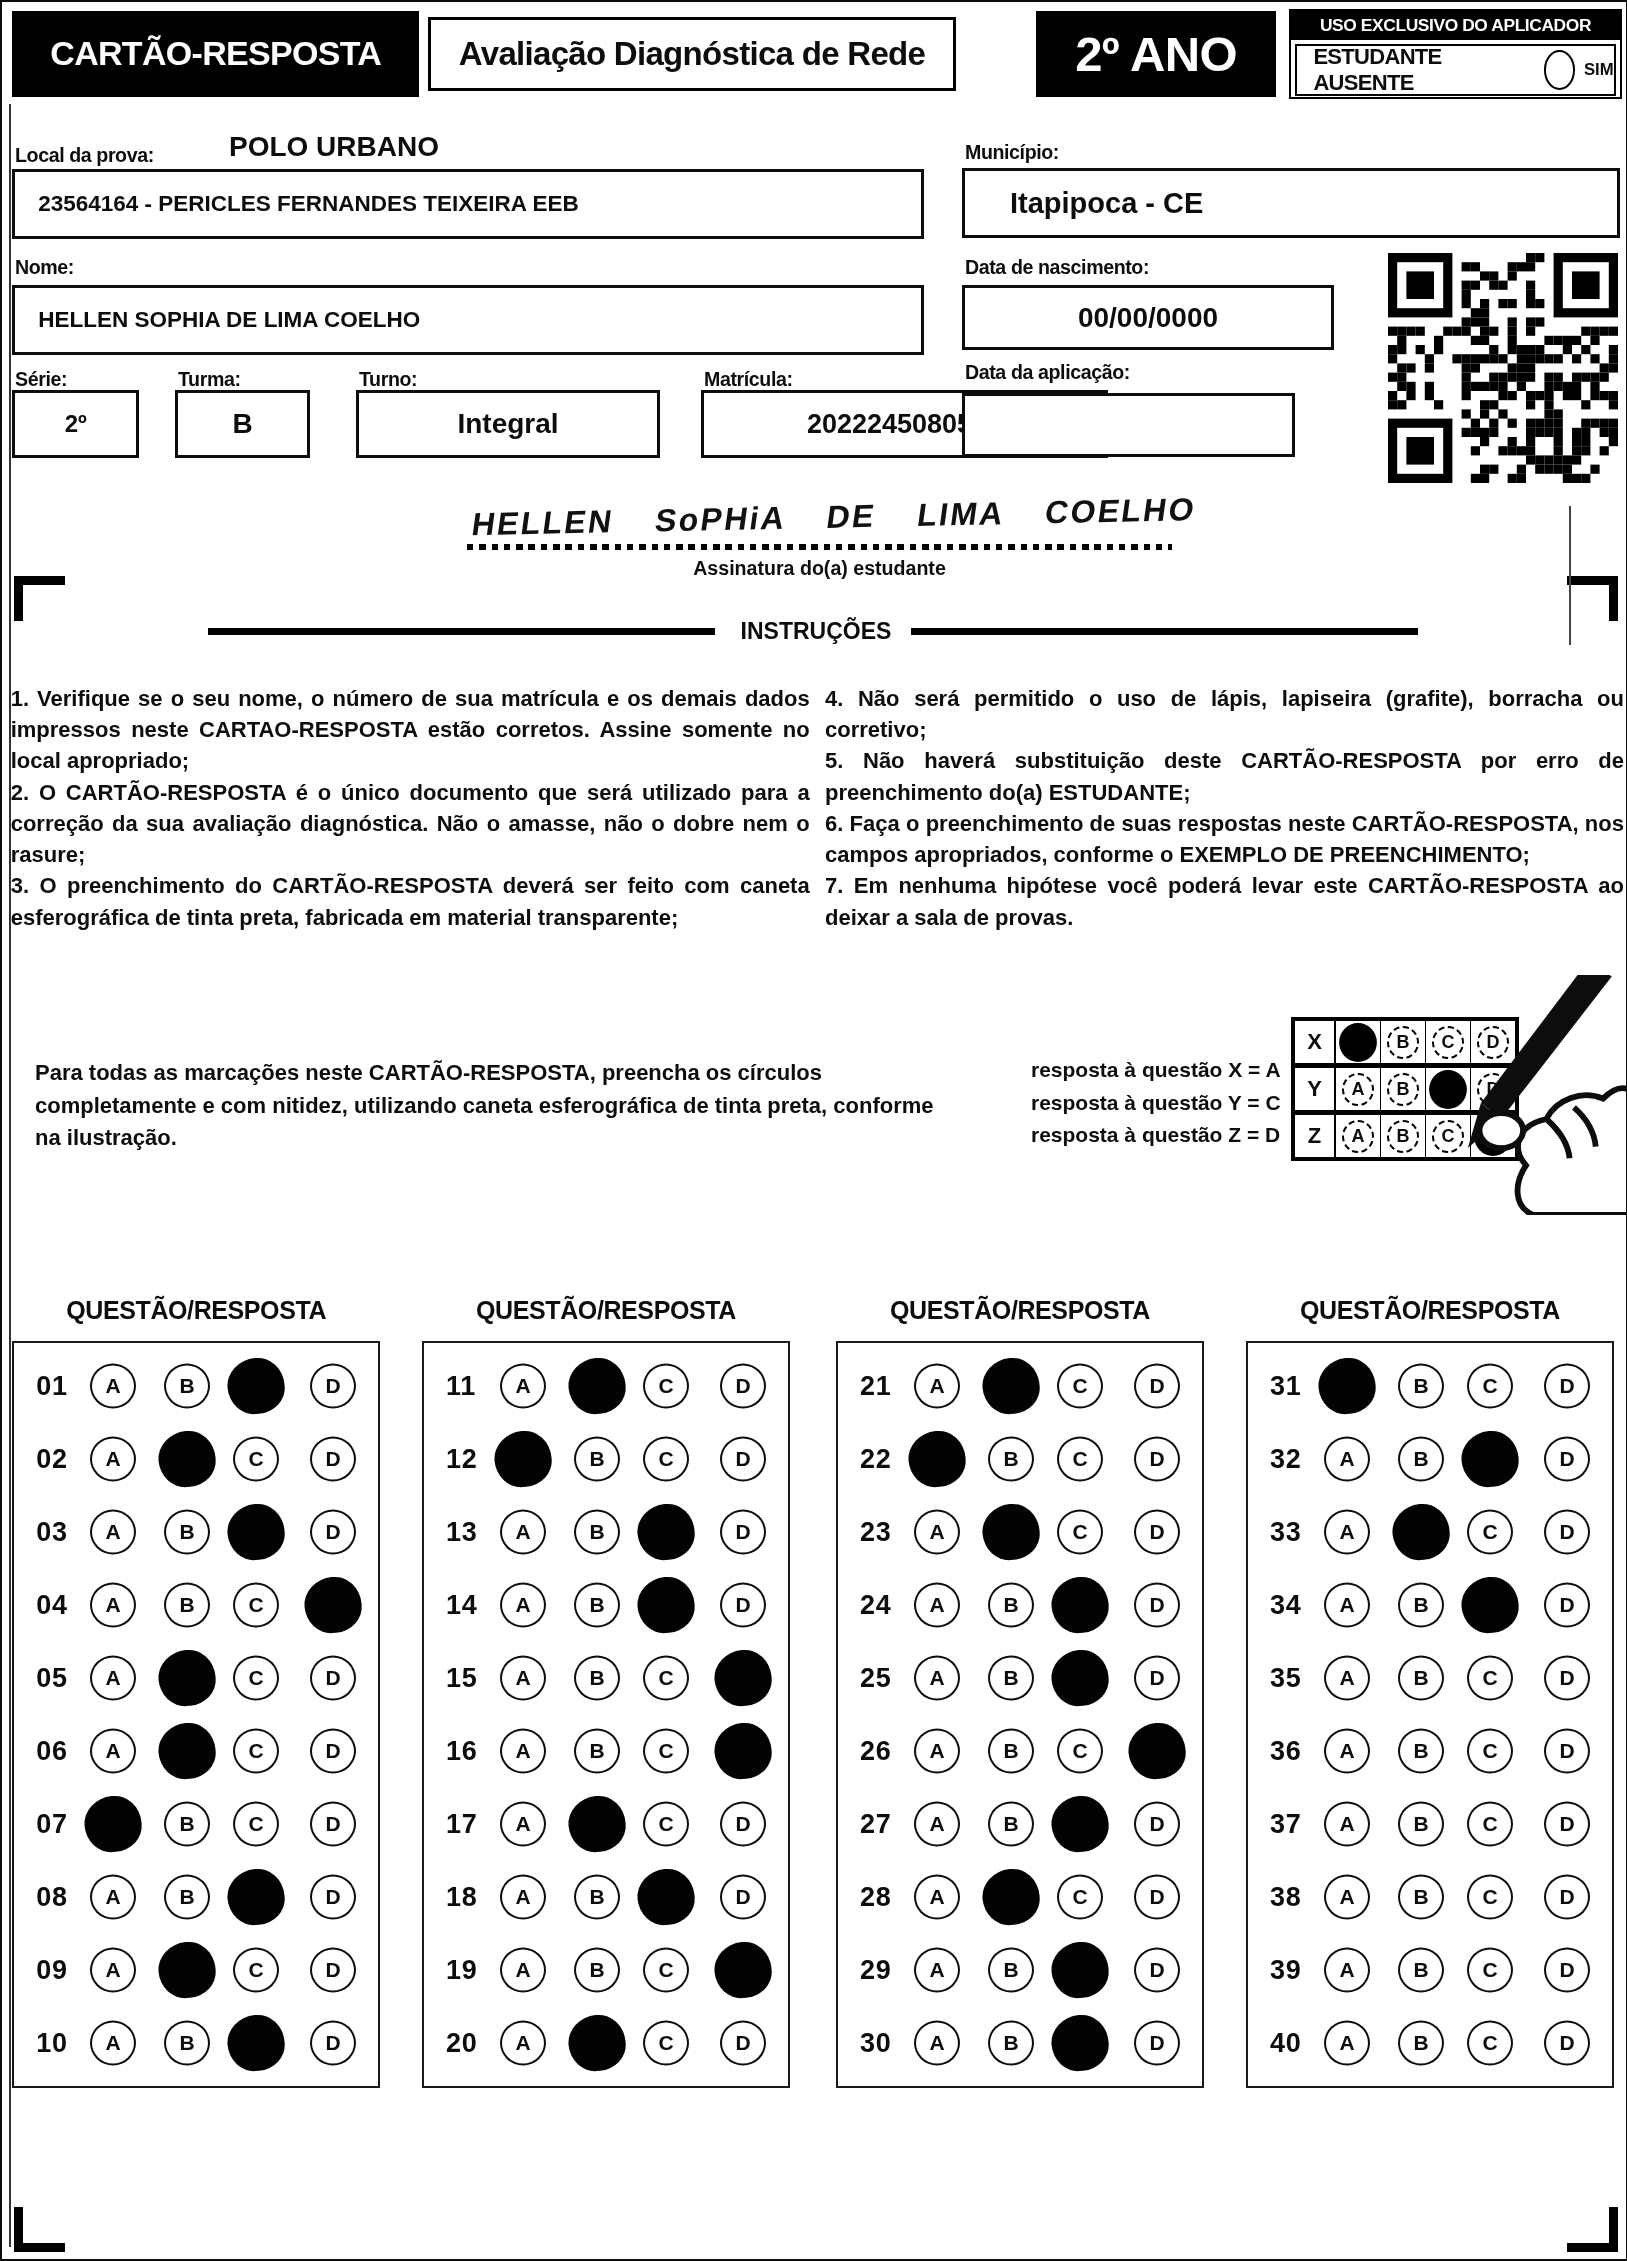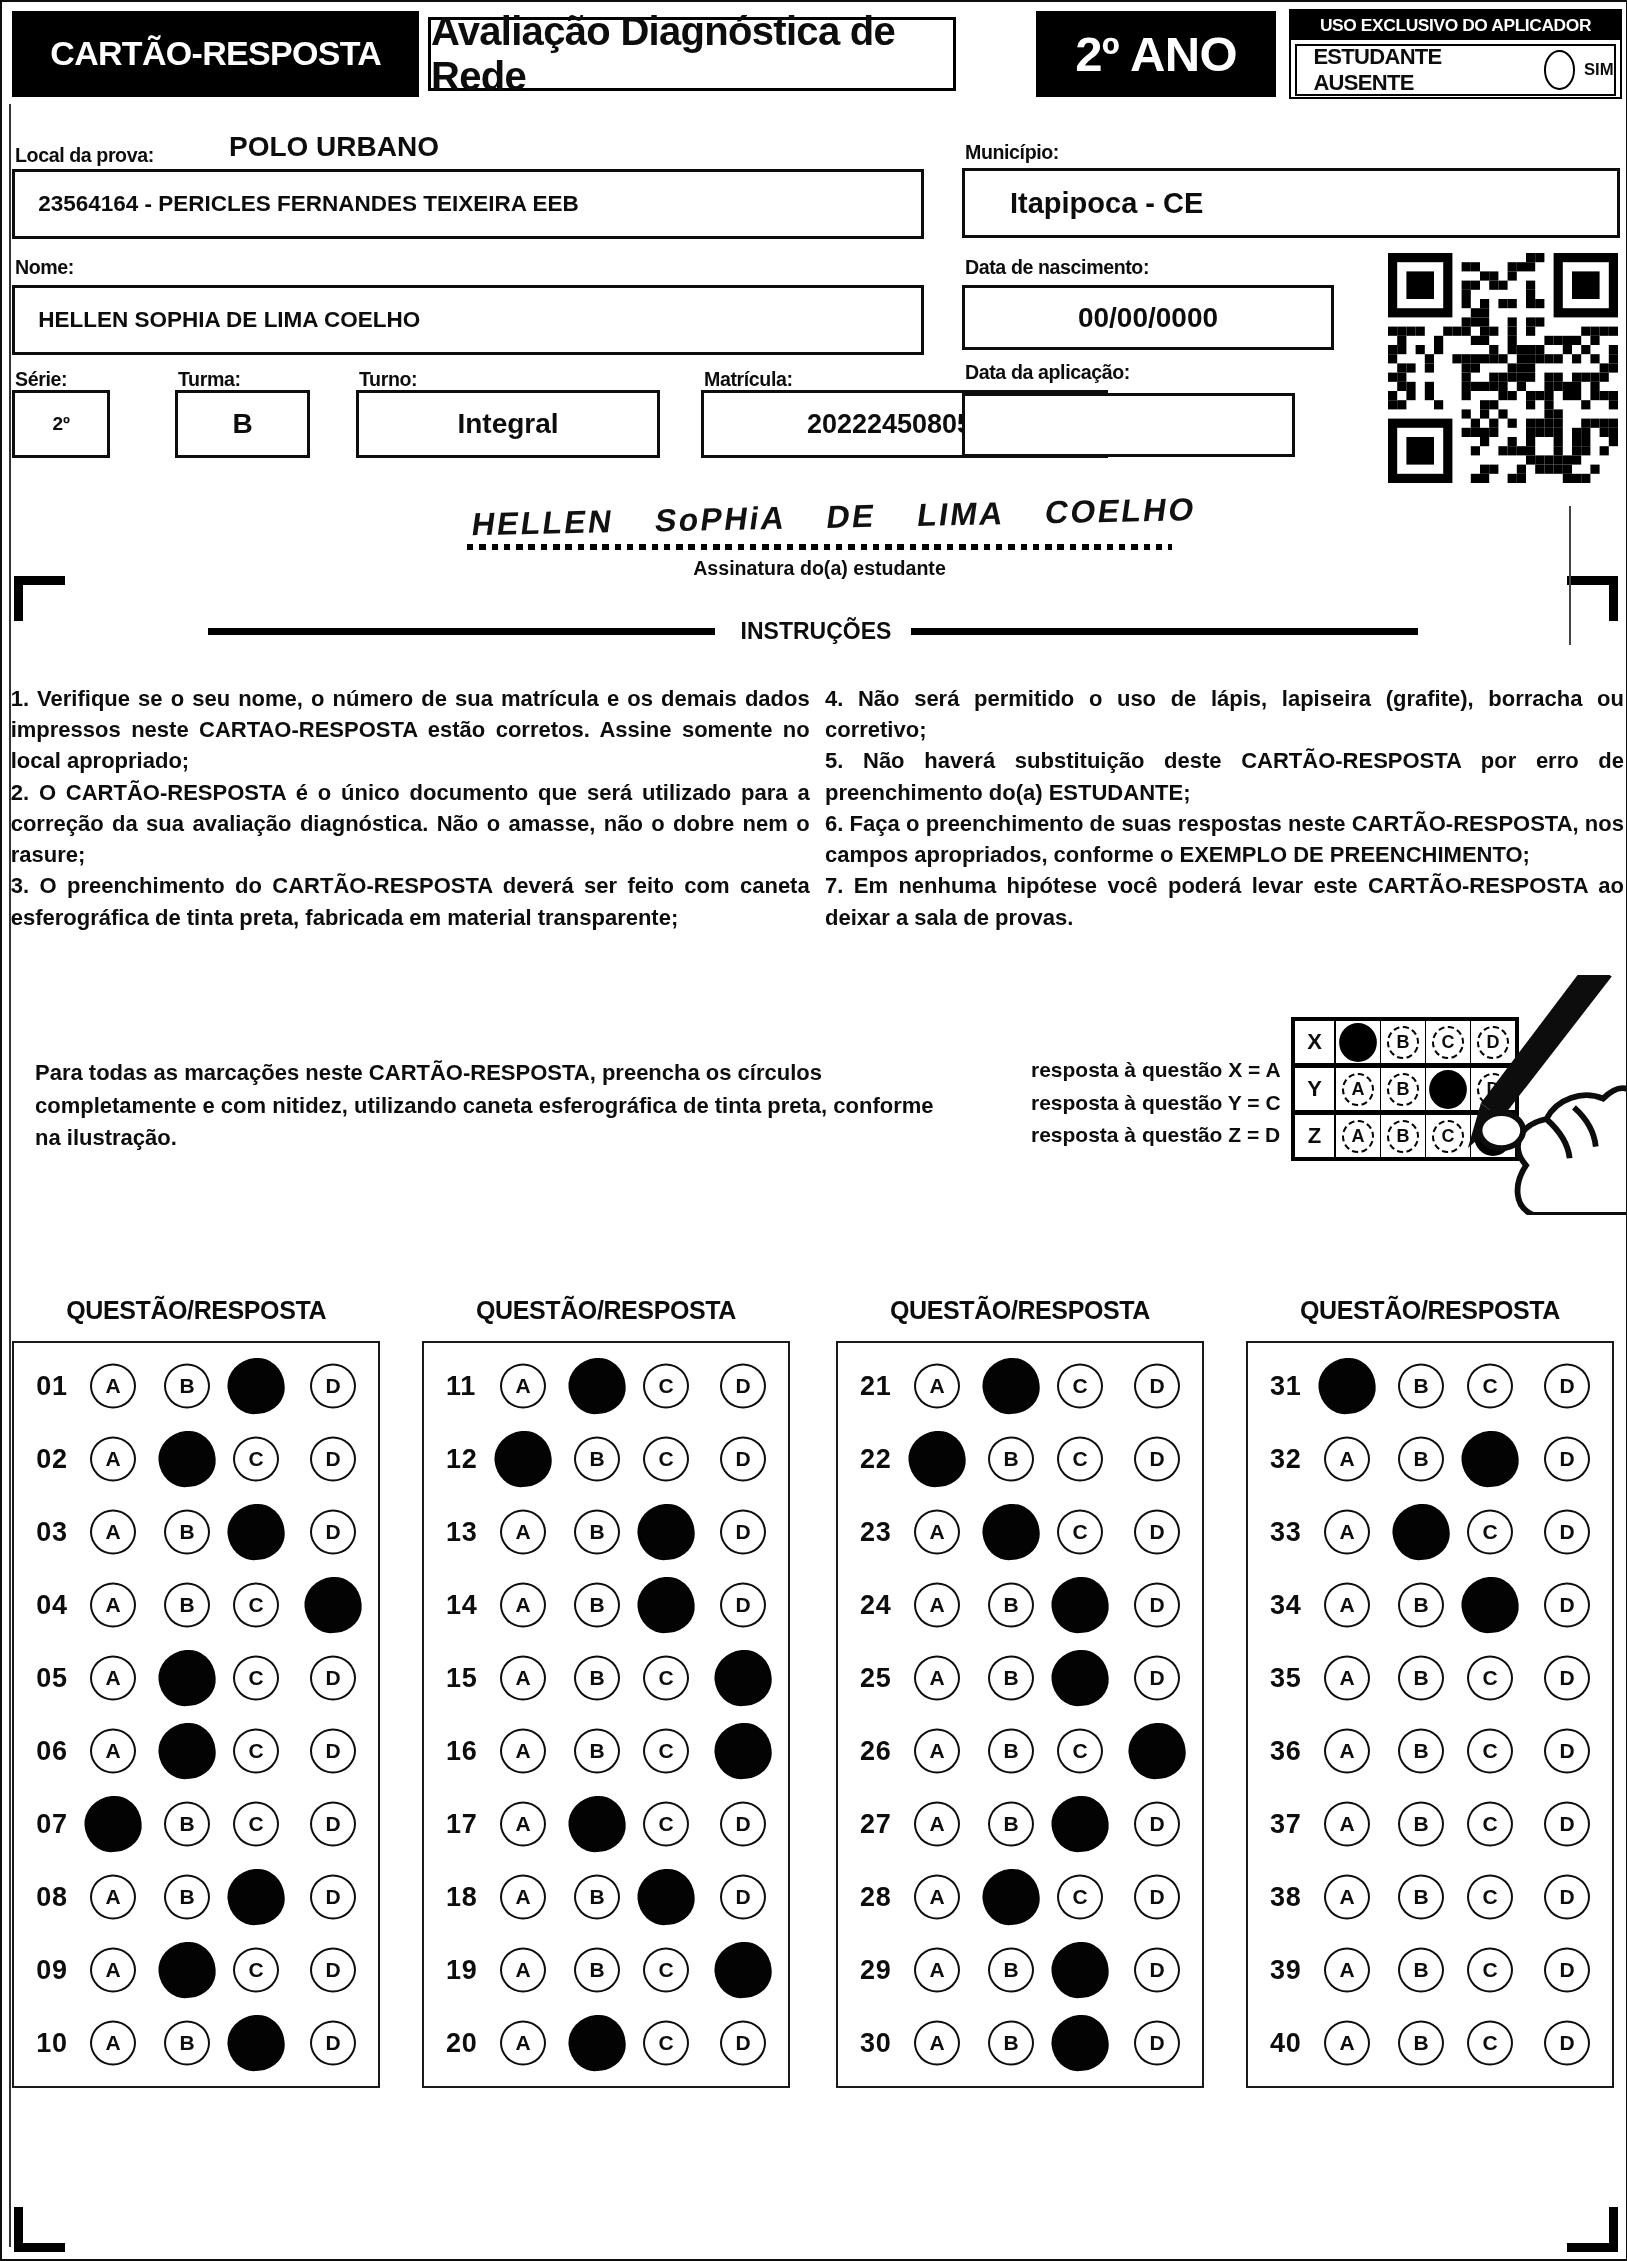--- a/index.html
+++ b/index.html
@@ -5,37 +5,37 @@
   html,body{margin:0;padding:0;background:#777;}
   .page{position:relative;width:1628px;height:2261px;background:#fff;color:#0d0d0d;
         font-family:"Liberation Sans",sans-serif;border:2.9px solid #0d0d0d;box-sizing:border-box;overflow:hidden;}
   .abs{position:absolute;}
   .b{font-weight:bold;}
   .flexc{display:flex;align-items:center;justify-content:center;}
   .box{border:3.6px solid #0d0d0d;background:#fff;display:flex;align-items:center;box-sizing:border-box;}
 
   
   .title-box{left:10.2px;top:8.7px;width:407px;height:86px;background:#000;color:#fff;font-size:34px;letter-spacing:-0.7px;}
-  .subtitle-box{left:426px;top:14.5px;width:528px;height:74px;border:3.6px solid #000;font-size:40px;letter-spacing:-0.7px;box-sizing:border-box;}
+  .subtitle-box{left:426px;top:14.5px;width:528px;height:74px;border:3.6px solid #000;font-size:33px;letter-spacing:-0.7px;box-sizing:border-box;}
   .grade-box{left:1034px;top:8.7px;width:240px;height:86px;background:#000;color:#fff;font-size:49px;letter-spacing:-0.7px;}
   .aplicador-box{left:1287px;top:7.3px;width:333px;height:90px;border:2.2px solid #000;box-sizing:border-box;background:#fff;}
   .aplicador-head{height:29px;background:#000;color:#fff;font-size:17.4px;letter-spacing:-0.4px;}
   .ausente-inner{margin:3.6px 4.4px;border:2.2px solid #000;height:48px;display:flex;align-items:center;justify-content:center;gap:8.7px;padding-left:16px;}
   .ausente-lbl{font-size:22px;font-weight:bold;letter-spacing:-0.7px;}
   .ausente-circle{width:29px;height:36px;border:2.9px solid #000;border-radius:50%;}
   .ausente-sim{font-size:16.7px;font-weight:bold;}
 
   
   .lbl{font-weight:bold;font-size:19.6px;letter-spacing:-0.4px;}
   .val-lg{font-weight:bold;font-size:28px;}
   .school-box{left:10.2px;top:167px;width:912px;height:70px;padding-left:23px;font-size:22.5px;font-weight:bold;}
   .municipio-box{left:960px;top:166px;width:658px;height:70px;padding-left:45px;font-size:29px;font-weight:bold;}
   .nome-box{left:10.2px;top:283px;width:912px;height:70px;padding-left:23px;font-size:22.5px;font-weight:bold;}
   .nasc-box{left:960px;top:283px;width:372px;height:65px;justify-content:center;font-size:28px;font-weight:bold;}
-  .serie-box{left:10.2px;top:388px;width:98px;height:68px;justify-content:center;font-size:19px;font-weight:bold;}
+  .serie-box{left:10.2px;top:388px;width:127px;height:68px;justify-content:center;font-size:24px;font-weight:bold;}
   .turma-box{left:173px;top:388px;width:135px;height:68px;justify-content:center;font-size:28px;font-weight:bold;}
   .turno-box{left:354px;top:388px;width:304px;height:68px;justify-content:center;font-size:28px;font-weight:bold;}
   .matricula-box{left:699px;top:388px;width:407px;height:68px;justify-content:center;font-size:27px;font-weight:bold;}
   .aplicacao-box{left:960px;top:391px;width:333px;height:64px;}
   .qr-box{left:1386px;top:251px;width:230px;height:230px;}
 
   
   .sig-text{left:471px;top:497px;width:697px;font-size:32px;font-weight:bold;color:#111;
             transform:skewX(-9deg) rotate(-1.2deg);word-spacing:30.5px;letter-spacing:2.2px;white-space:nowrap;}
   .sig-line{left:465px;top:542px;width:705px;height:5.8px;

